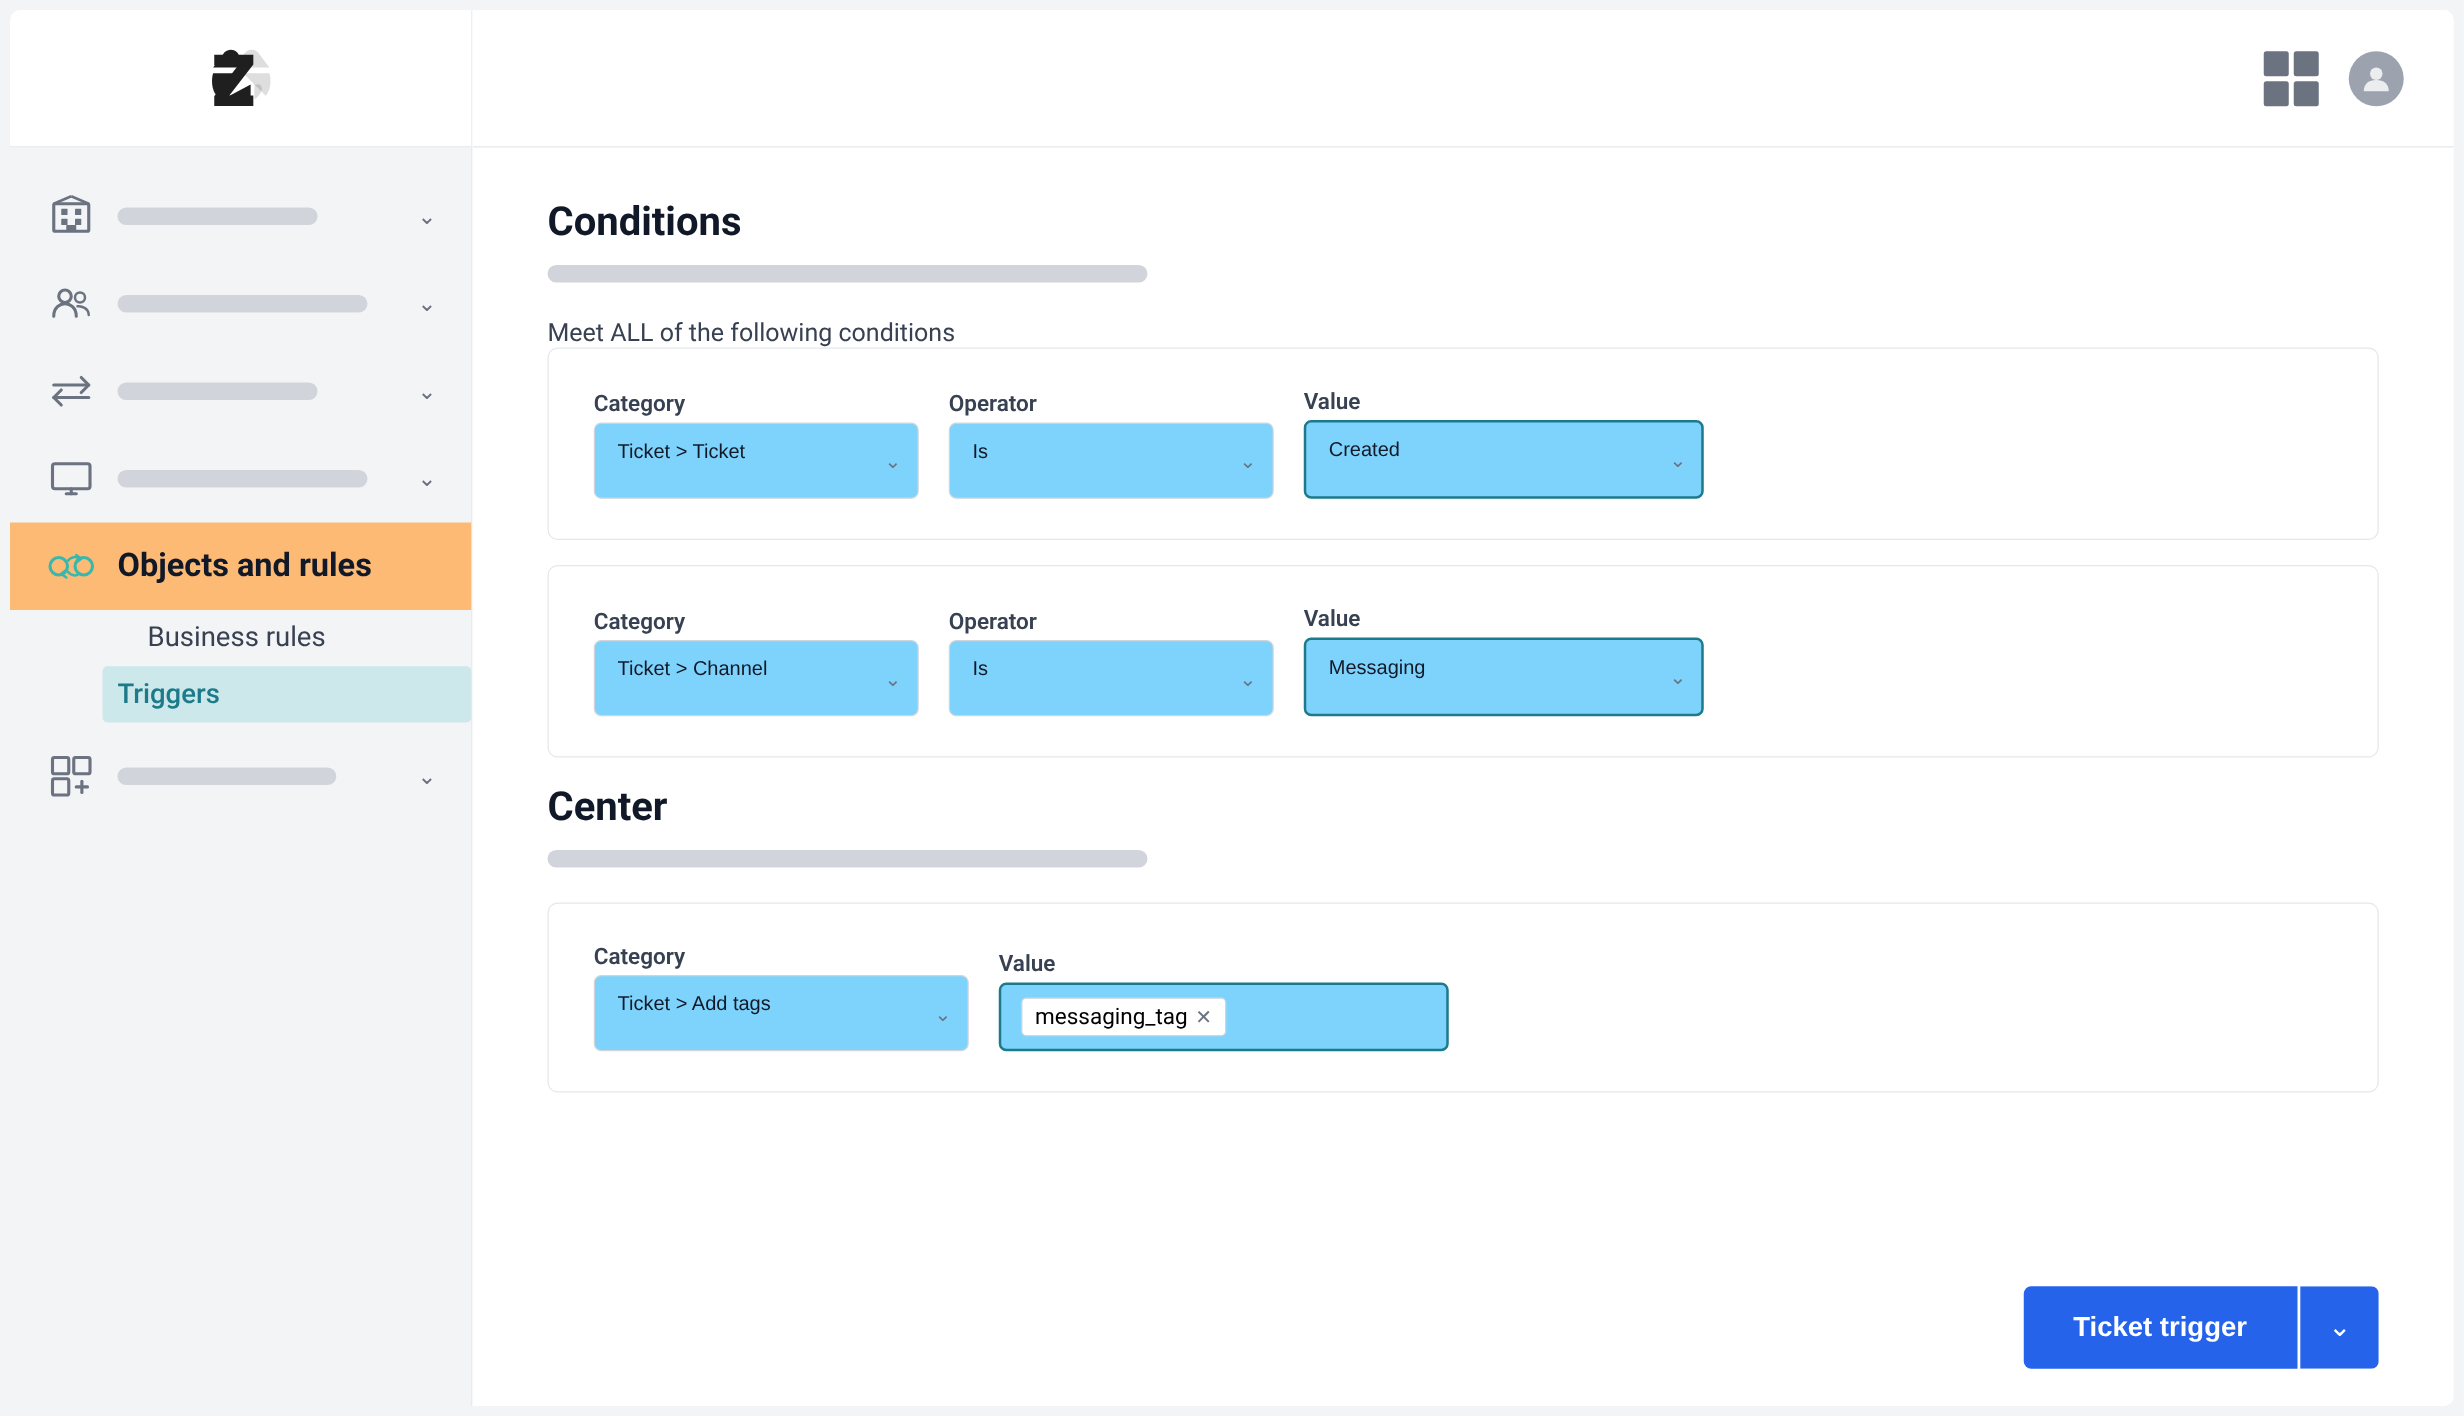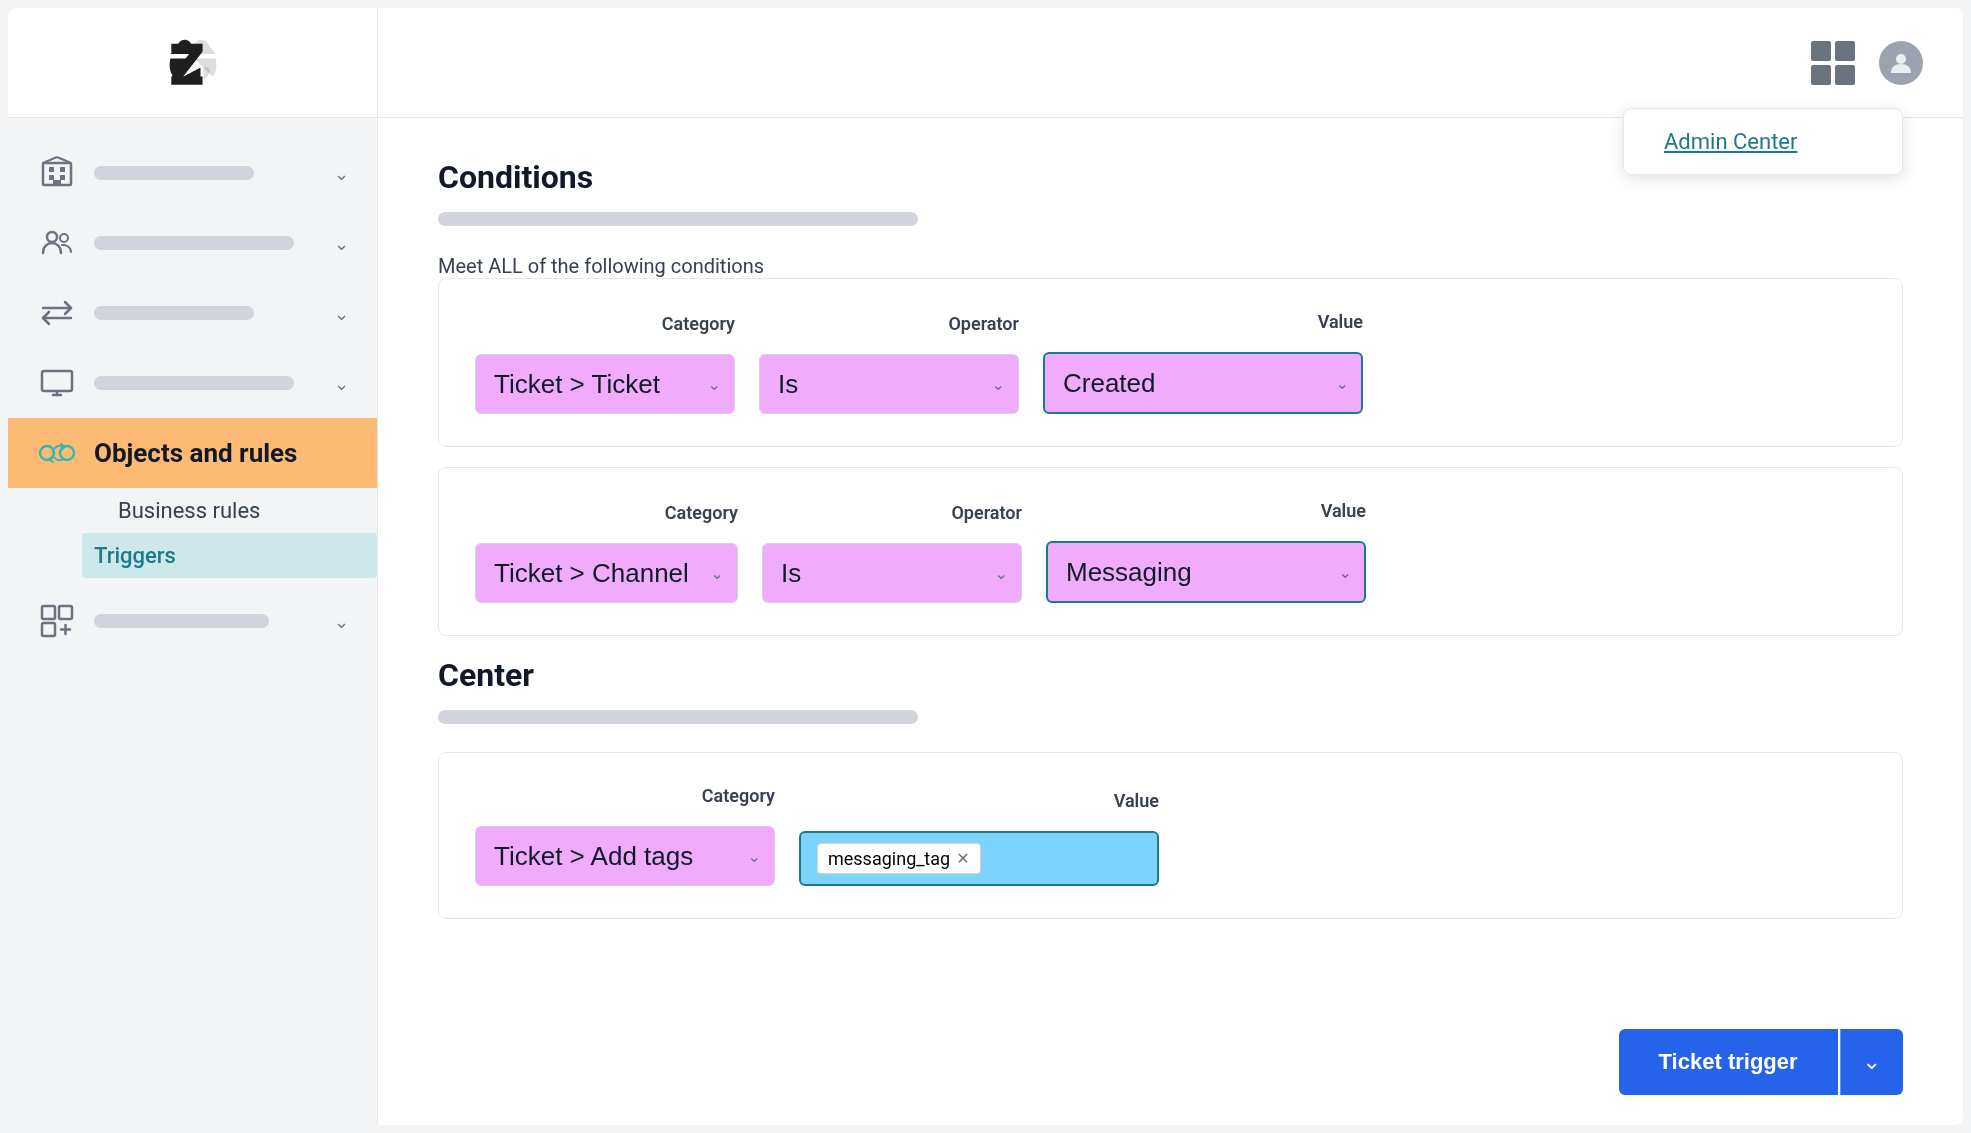--- a/index.html
+++ b/index.html
@@ -236,43 +236,42 @@
 
     .condition-row {
       display: flex;
       gap: 24px;
       align-items: flex-end;
     }
 
     .field-group {
       display: flex;
       flex-direction: column;
-      gap: 20px;
-      align-items: flex-end;
+      gap: 4px;
     }
 
     .field-label {
       font-size: 18px;
       font-weight: 600;
       color: #374151;
     }
 
     .select-wrapper {
       position: relative;
       display: inline-block;
     }
 
     .select-wrapper select {
       appearance: none;
       border: 1px solid #d1d5db;
       border-radius: 6px;
-      padding: 14px 48px 14px 18px;
-      font-size: 26px;
+      padding: 14px 48px 28px 18px;
+      font-size: 16px;
       color: #111827;
-      background: #f0abfc;
+      background: #7dd3fc;
       cursor: pointer;
       min-width: 260px;
     }
 
     .select-wrapper.highlighted select {
       border: 2px solid #1d7a8a;
     }
 
     .select-chevron {
       position: absolute;
@@ -483,23 +482,20 @@
         </div>
         <div class="avatar-icon">
           <svg width="28" height="28" viewBox="0 0 28 28" fill="none">
               <circle cx="14" cy="10" r="5" fill="#fff" opacity="0.8"></circle>
               <path d="M4 24 C4 18 8 15 14 15 C20 15 24 18 24 24" fill="#fff" opacity="0.8"></path>
             </svg>
         </div>
       </div>
     </div>
 
-    <div class="dropdown-popup">
-      <a>Admin Center</a>
-    </div>
 
     <div class="content-area">
 
       <div>
         <h2 class="section-title">Conditions</h2>
         <div class="section-bar"></div>
         <p class="condition-desc">Meet ALL of the following conditions</p>
 
         <div class="condition-card">
           <div class="condition-row">

